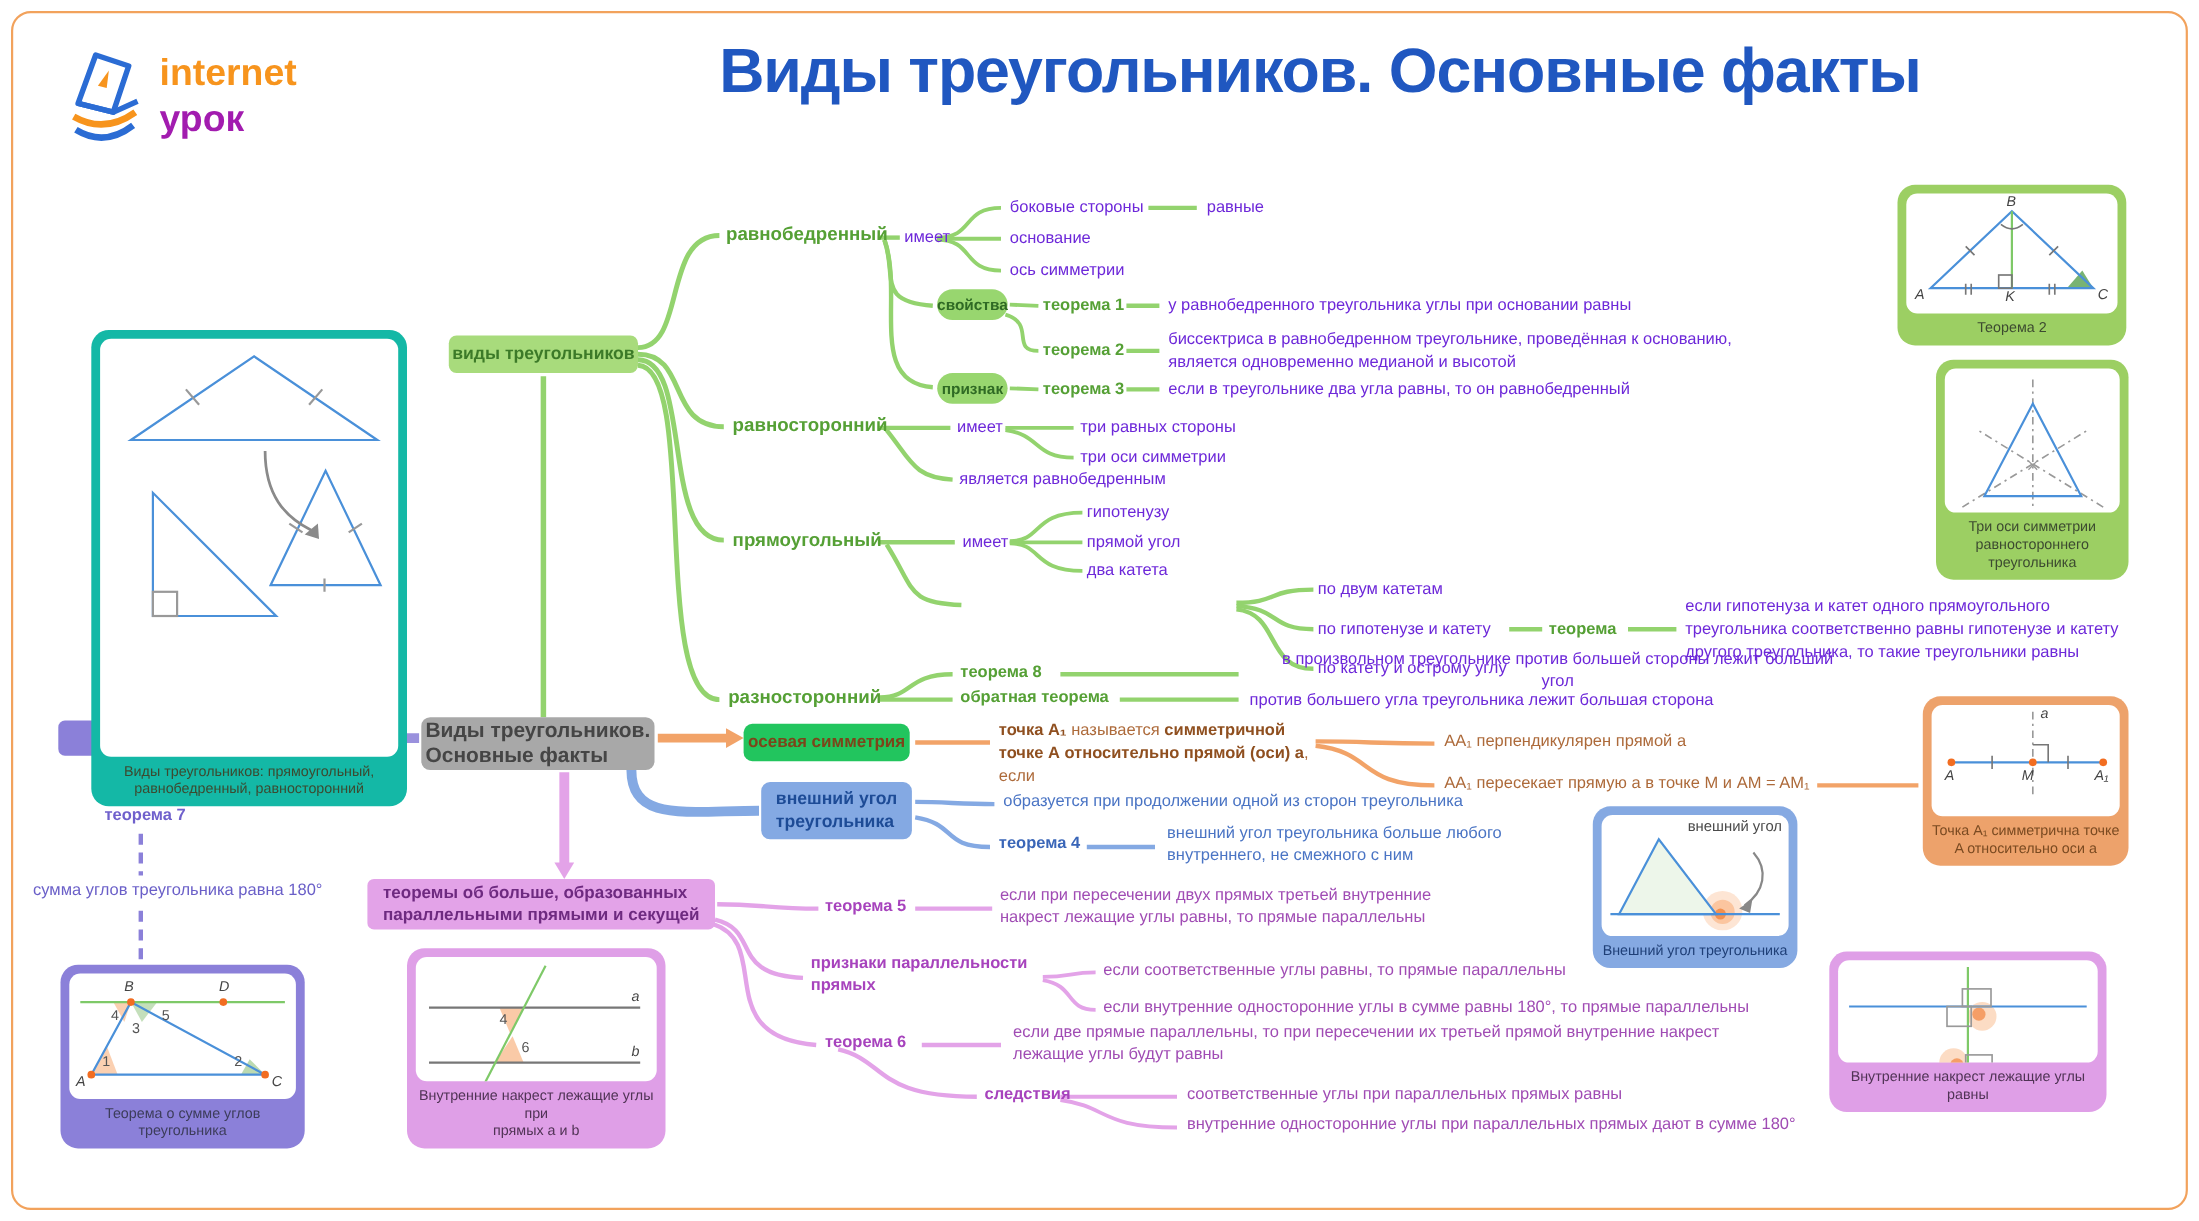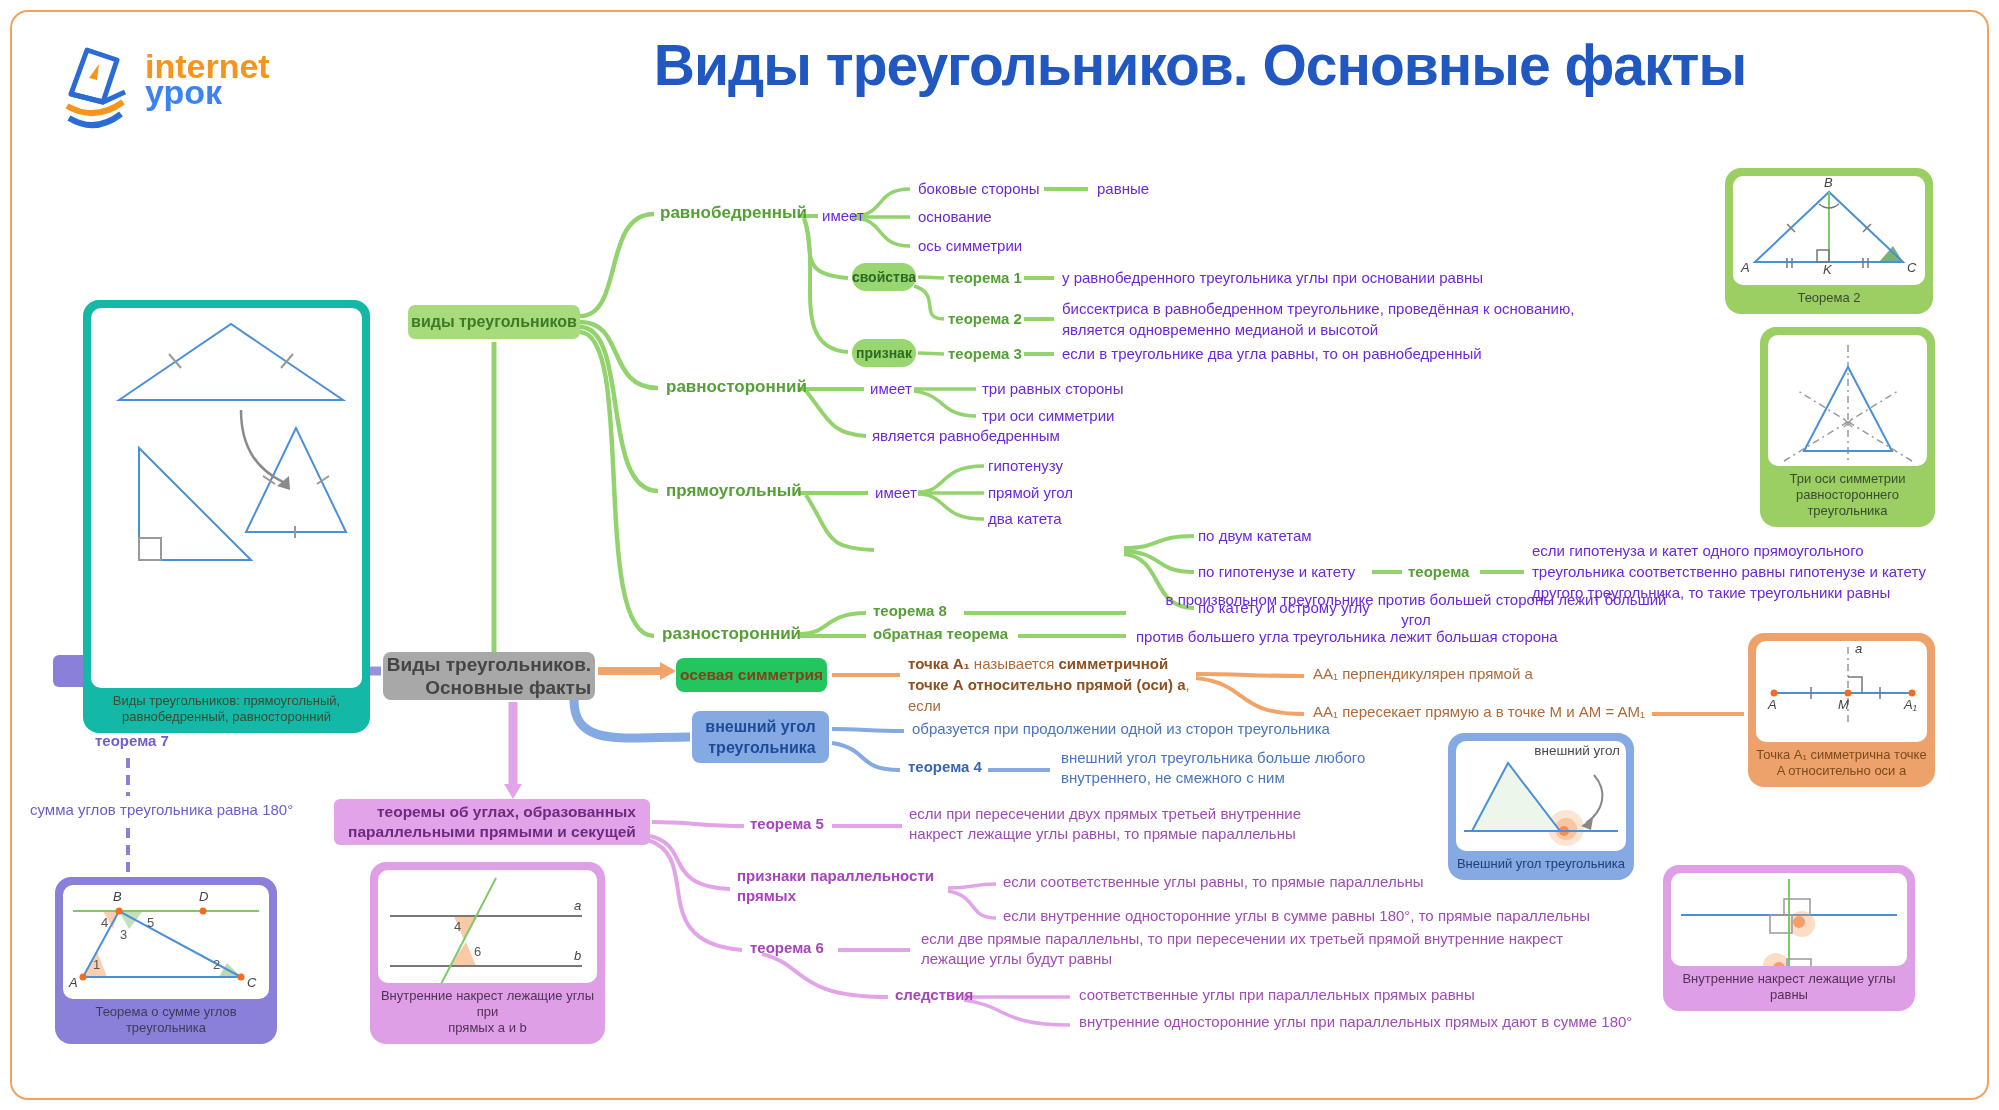--- a/index.html
+++ b/index.html
@@ -10,21 +10,21 @@
   .t{font-size:15px;white-space:nowrap;line-height:20px;}
   .ml{white-space:pre-line;}
   .b{font-weight:bold;}
   .big{font-size:17px;}
   
   .cg{color:#6d28d9;} .cgb{color:#55a035;}
   .cp{color:#6a5fc8;} .cpb{color:#6f60cc;}
   .co{color:#ad6a3a;} .cob{color:#8f4f1f;}
   .cb{color:#4a74c4;} .cbb{color:#3a66b8;}
   .cpk{color:#a04cb4;} .cpkb{color:#a743bd;}
-  .node{display:flex;align-items:center;justify-content:center;text-align:right;
+  .node{display:flex;align-items:center;justify-content:center;text-align:left;
         border-radius:7px;font-weight:bold;}
   .pre{white-space:pre-line;}
   .types-node{background:#a8db7c;color:#3c7a28;font-size:16px;}
   .root-node{background:#a8a8a8;color:#454545;font-size:19px;line-height:23px;border-radius:8px;}
   .sum-node{background:#8b80d9;color:#312b6b;font-size:15px;border-radius:6px;}
   .orchid-node{background:#e3a3e8;color:#6e2a80;font-size:15.5px;line-height:20px;border-radius:6px;}
   .blue-node{background:#84a9e3;color:#1d4b96;font-size:16px;line-height:21px;border-radius:8px;}
   .orange-pill{background:#22c55e;color:#7c451a;font-size:15.5px;border-radius:8px;}
   .gpill{background:#98d66f;color:#2f6a24;font-size:14px;border-radius:15px;line-height:18px;}
   .gpill-big{background:#98d66f;color:#2f6a24;font-size:15px;border-radius:26px;line-height:20px;}
@@ -125,21 +125,21 @@
 
   <div class="abs" style="left:55px;top:40px">
     <svg class="abs" style="left:0;top:0" width="80" height="100" viewBox="0 0 80 100">
       <path d="M16,54 L32,10 L62,20 L48,62 Z" fill="none" stroke="#2b6cd4" stroke-width="5" stroke-linejoin="round"></path>
       <path d="M34,38 L44,24 L42,40 Z" fill="#f7941d"></path>
       <path d="M16,54 L48,62 L70,52" fill="none" stroke="#2b6cd4" stroke-width="5"></path>
       <path d="M12,66 Q40,82 68,62" stroke="#f7941d" stroke-width="6" fill="none"></path>
       <path d="M14,78 Q40,94 66,74" stroke="#2b6cd4" stroke-width="6" fill="none"></path>
     </svg>
     <div class="abs logo-word" style="left:90px;top:8px;color:#f7941d">internet</div>
-    <div class="abs logo-word" style="left:90px;top:34px;color:#3b82f6">урок</div>
+    <div class="abs logo-word" style="left:90px;top:50px;color:#a21caf">урок</div>
   </div>
   <div class="abs title" style="left:420px;top:32px;width:1560px">Виды треугольников. Основные факты</div>
 
   <div class="abs node types-node" style="left:408px;top:305px;width:172px;height:34px">виды треугольников</div>
   <div class="abs node root-node pre" style="left:383px;top:652px;width:212px;height:48px">Виды треугольников.
 Основные факты</div>
 
   <div class="abs t b big cgb" style="left:660px;top:203px">равнобедренный</div>
   <div class="abs t cg" style="left:822px;top:206px">имеет</div>
   <div class="abs t cg" style="left:918px;top:179px">боковые стороны</div>
@@ -194,21 +194,21 @@
   <div class="abs t co" style="left:1313px;top:664px">AA₁ перпендикулярен прямой a</div>
   <div class="abs t co" style="left:1313px;top:702px">AA₁ пересекает прямую a в точке M и AM = AM₁</div>
 
   <div class="abs node blue-node pre" style="left:692px;top:711px;width:137px;height:52px">внешний угол
 треугольника</div>
   <div class="abs t cb" style="left:912px;top:719px">образуется при продолжении одной из сторон треугольника</div>
   <div class="abs t b cbb" style="left:908px;top:757px">теорема 4</div>
   <div class="abs t ml cb" style="left:1061px;top:748px">внешний угол треугольника больше любого
 внутреннего, не смежного с ним</div>
 
-  <div class="abs node orchid-node pre" style="left:334px;top:799px;width:316px;height:46px">теоремы об углах, образованных
+  <div class="abs node orchid-node pre" style="left:334px;top:799px;width:316px;height:46px">теоремы об больше, образованных
 параллельными прямыми и секущей</div>
   <div class="abs t b cpkb" style="left:750px;top:814px">теорема 5</div>
   <div class="abs t ml cpk" style="left:909px;top:804px">если при пересечении двух прямых третьей внутренние
 накрест лежащие углы равны, то прямые параллельны</div>
   <div class="abs t ml b cpkb" style="left:737px;top:866px">признаки параллельности
 прямых</div>
   <div class="abs t cpk" style="left:1003px;top:872px">если соответственные углы равны, то прямые параллельны</div>
   <div class="abs t cpk" style="left:1003px;top:906px">если внутренние односторонние углы в сумме равны 180°, то прямые параллельны</div>
   <div class="abs t b cpkb" style="left:750px;top:938px">теорема 6</div>
   <div class="abs t ml cpk" style="left:921px;top:929px">если две прямые параллельны, то при пересечении их третьей прямой внутренние накрест

